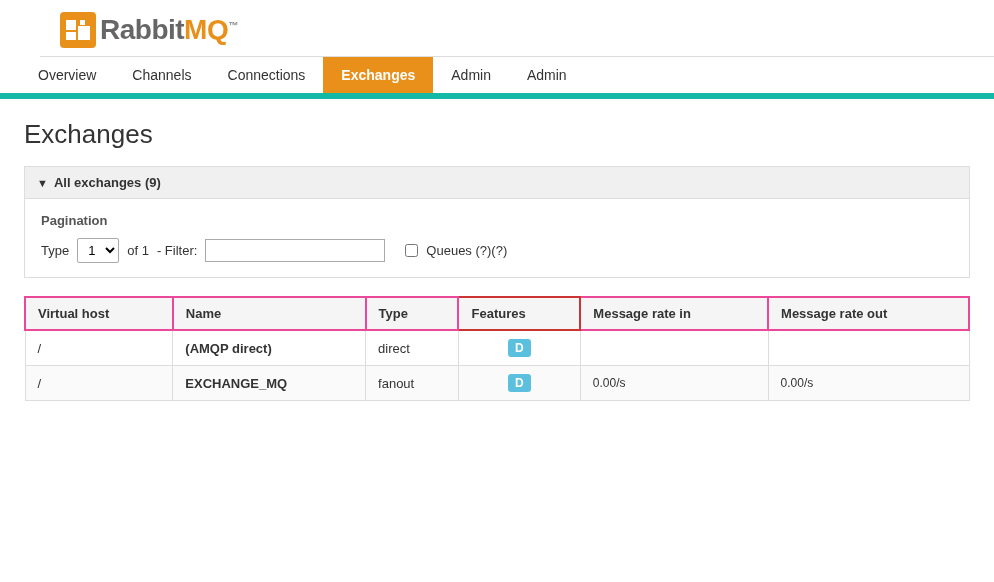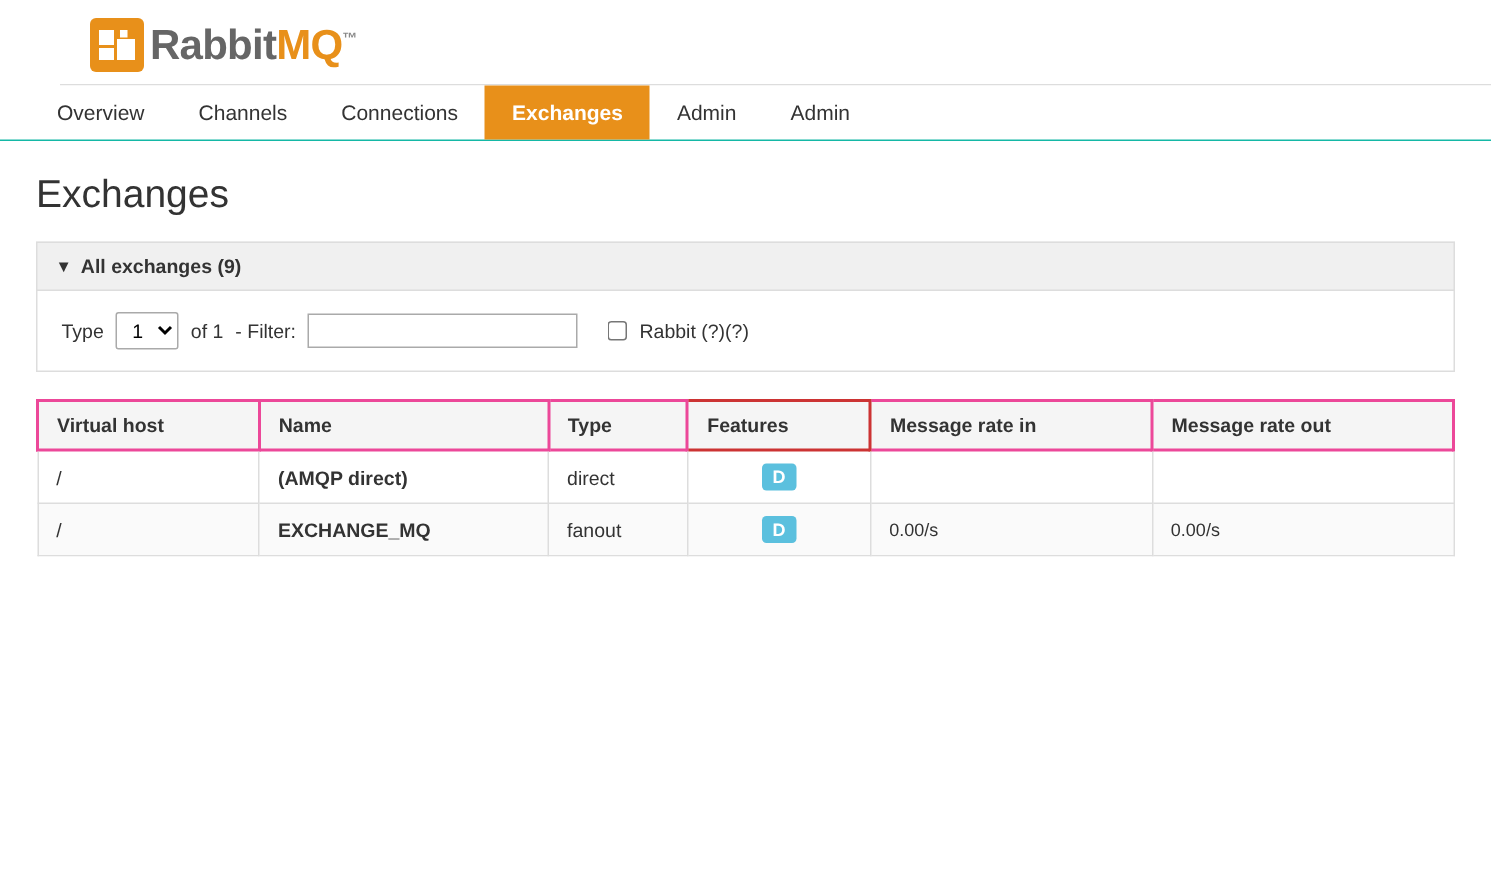--- a/index.html
+++ b/index.html
@@ -41,21 +41,21 @@
     }
     .logo-tm {
       font-size: 10px;
       vertical-align: super;
       color: #888;
     }
 
     
     .nav {
       background: #fff;
-      border-bottom: 1px solid #14b8a6;
+      border-bottom: 6px solid #14b8a6;
       display: flex;
       padding: 0 20px;
     }
     .nav-item {
       padding: 10px 18px;
       cursor: pointer;
       font-size: 14px;
       color: #333;
       border: none;
       background: none;
@@ -241,30 +241,31 @@
 
 <div class="main">
   <h1 class="page-title">Exchanges</h1>
 
   <div class="section-header">
     <span class="section-triangle">▼</span>
     <span>All exchanges (9)</span>
   </div>
 
   <div class="pagination-section">
+    <div class="pagination-label">Pagination</div>
     <div class="pagination-controls">
       <label>Type</label>
       <select class="page-select">
         <option>1</option>
       </select>
       <span class="of-text">of 1</span>
       <span class="filter-label">- Filter:</span>
       <input type="text" class="filter-input" placeholder="" style="">
       <input type="checkbox" class="regex-checkbox" style="">
-      <label class="regex-label">Rabbit (?)(?)</label>
+      <label class="regex-label">Queues (?)(?)</label>
     </div>
   </div>
 
   <div class="table-wrapper">
     <table class="exchanges-table">
       <thead>
         <tr>
           <th>Virtual host</th>
           <th>Name</th>
           <th>Type</th>

